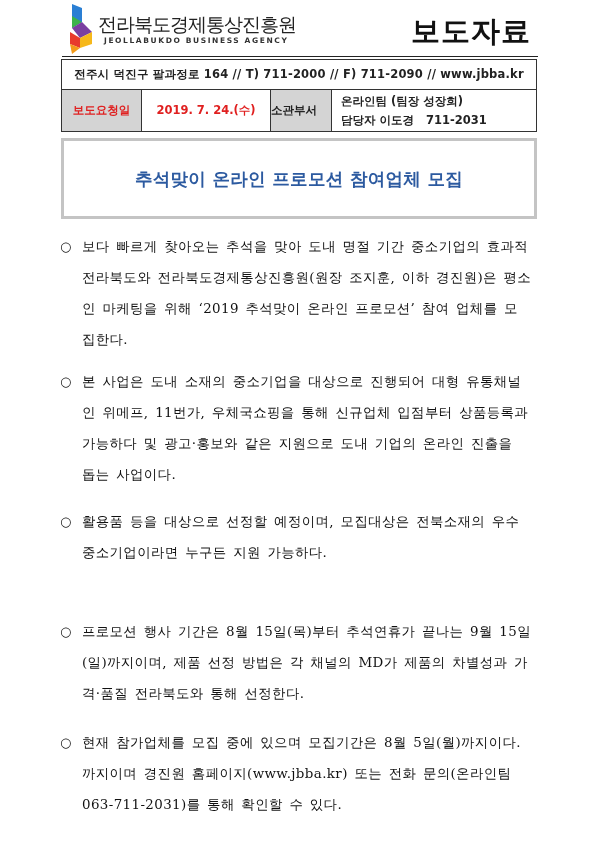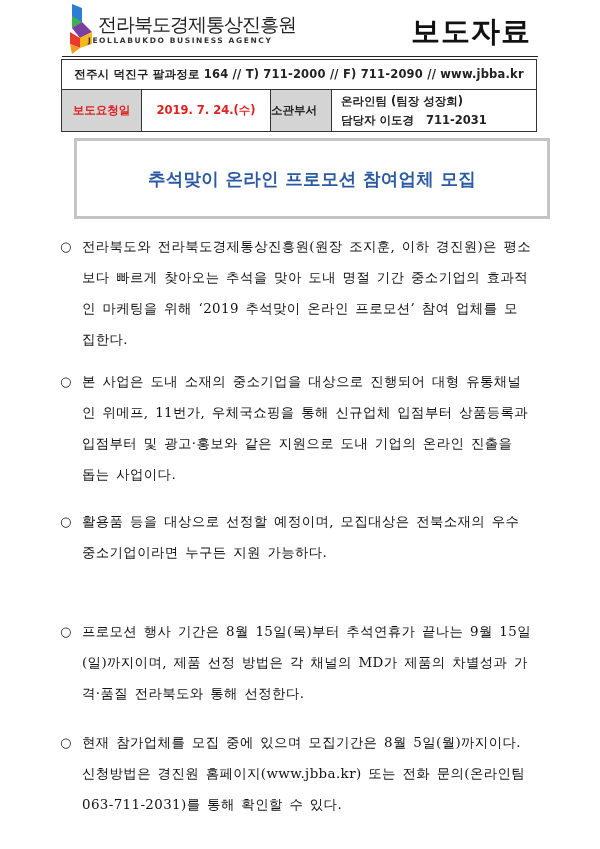--- a/index.html
+++ b/index.html
@@ -2,36 +2,36 @@
 <html><head>
 <meta charset="utf-8">
 <style>
   html, body { margin: 0; padding: 0; background: #ffffff; }
   body { width: 600px; height: 849px; position: relative; overflow: hidden;
          font-family: "DejaVu Sans", "Liberation Sans", sans-serif; color: #111; }
 
   
   .logo { position: absolute; left: 66px; top: 4px; width: 30px; height: 50px; }
   .org-name { position: absolute; left: 98px; top: 12px; font-size: 19px; font-weight: normal; color: #222; letter-spacing: -1px; }
-  .org-eng { position: absolute; left: 88px; top: 36px; font-size: 7.5px; font-weight: bold; color: #333; letter-spacing: 1.6px; }
+  .org-eng { position: absolute; left: 104px; top: 36px; font-size: 7.5px; font-weight: bold; color: #333; letter-spacing: 1.6px; }
   .doc-type { position: absolute; left: 411px; top: 12px; font-size: 29px; font-weight: bold; color: #111; letter-spacing: 1px; }
   .header-rule { position: absolute; left: 62px; top: 56px; width: 476px; height: 1px; background: #222; }
 
   
   .info-table { position: absolute; left: 61px; top: 59px; width: 476px; border-collapse: collapse; }
   .info-table td { border: 1px solid #333; padding: 0; font-size: 11.5px; font-weight: bold; }
   .info-row1 td { height: 29px; text-align: center; color: #222; letter-spacing: 0.2px; }
   .info-row2 td { height: 41px; }
   .cell-label { background: #d4d4d4; text-align: center; width: 79px; color: #e02020; }
   .cell-date { text-align: center; width: 128px; color: #e02020; }
   .cell-dept-label { background: #d4d4d4; text-align: left; width: 60px; color: #222; }
   .cell-dept { padding-left: 9px !important; color: #222; line-height: 19px; }
 
   
-  .title-box { position: absolute; left: 74px; top: 138px; width: 470px; height: 75px;
+  .title-box { position: absolute; left: 61px; top: 138px; width: 470px; height: 75px;
                border: 3px solid #c4c4c4; display: flex; align-items: center; justify-content: center; }
   .title-text { font-size: 17.5px; font-weight: bold; color: #2c5aa0; letter-spacing: 0.3px; }
 
   
   .para { position: absolute; left: 60px; width: 480px; font-family: "DejaVu Serif", "Liberation Serif", serif;
           font-size: 13.4px; line-height: 31px; color: #111; }
   .bullet { position: absolute; left: 0; top: 0; width: 16px; font-family: "DejaVu Sans", sans-serif; font-size: 13px; }
   .para-text { margin-left: 22px; text-align: justify; text-align-last: left; letter-spacing: 0.4px; word-spacing: 2px; }
   .line { display: block; white-space: nowrap; }
 </style>
@@ -70,33 +70,33 @@
 </tbody>
   </table>
 
 <div class="title-box">
   <div class="title-text">추석맞이 온라인 프로모션 참여업체 모집</div>
 </div>
 
 <div class="para" style="top:231px;">
   <span class="bullet">○</span>
   <div class="para-text">
+    <span class="line">보다 빠르게 찾아오는 추석을 맞아 도내 명절 기간 중소기업의 효과적</span>
     <span class="line">전라북도와 전라북도경제통상진흥원(원장 조지훈, 이하 경진원)은 평소</span>
-    <span class="line">보다 빠르게 찾아오는 추석을 맞아 도내 명절 기간 중소기업의 효과적</span>
     <span class="line">인 마케팅을 위해 ‘2019 추석맞이 온라인 프로모션’ 참여 업체를 모</span>
     <span class="line">집한다.</span>
   </div>
 </div>
 
 <div class="para" style="top:366px;">
   <span class="bullet">○</span>
   <div class="para-text">
     <span class="line">본 사업은 도내 소재의 중소기업을 대상으로 진행되어 대형 유통채널</span>
     <span class="line">인 위메프, 11번가, 우체국쇼핑을 통해 신규업체 입점부터 상품등록과</span>
-    <span class="line">입점부터 및 광고·홍보와 같은 지원으로 도내 기업의 온라인 진출을</span>
+    <span class="line">가능하다 및 광고·홍보와 같은 지원으로 도내 기업의 온라인 진출을</span>
     <span class="line">돕는 사업이다.</span>
   </div>
 </div>
 
 <div class="para" style="top:506px;">
   <span class="bullet">○</span>
   <div class="para-text">
     <span class="line">활용품 등을 대상으로 선정할 예정이며, 모집대상은 전북소재의 우수</span>
     <span class="line">중소기업이라면 누구든 지원 가능하다.</span>
   </div>
@@ -108,16 +108,16 @@
     <span class="line">프로모션 행사 기간은 8월 15일(목)부터 추석연휴가 끝나는 9월 15일</span>
     <span class="line">(일)까지이며, 제품 선정 방법은 각 채널의 MD가 제품의 차별성과 가</span>
     <span class="line">격·품질 전라북도와 통해 선정한다.</span>
   </div>
 </div>
 
 <div class="para" style="top:727px;">
   <span class="bullet">○</span>
   <div class="para-text">
     <span class="line">현재 참가업체를 모집 중에 있으며 모집기간은 8월 5일(월)까지이다.</span>
-    <span class="line">신청방법은 경진원 홈페이지(www.jbba.kr) 또는 전화 문의(온라인팀</span>
+    <span class="line">까지이며 경진원 홈페이지(www.jbba.kr) 또는 전화 문의(온라인팀</span>
     <span class="line">063-711-2031)를 통해 확인할 수 있다.</span>
   </div>
 </div>
 
 </body></html>

